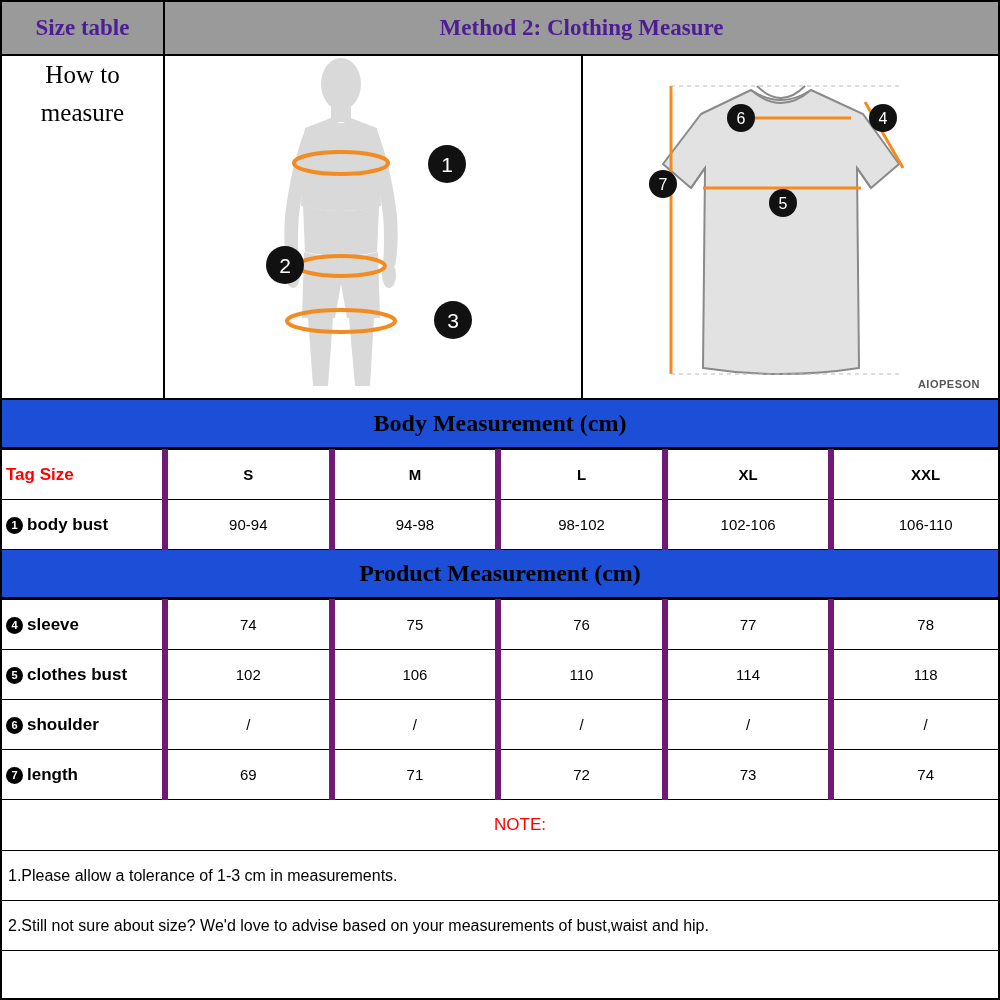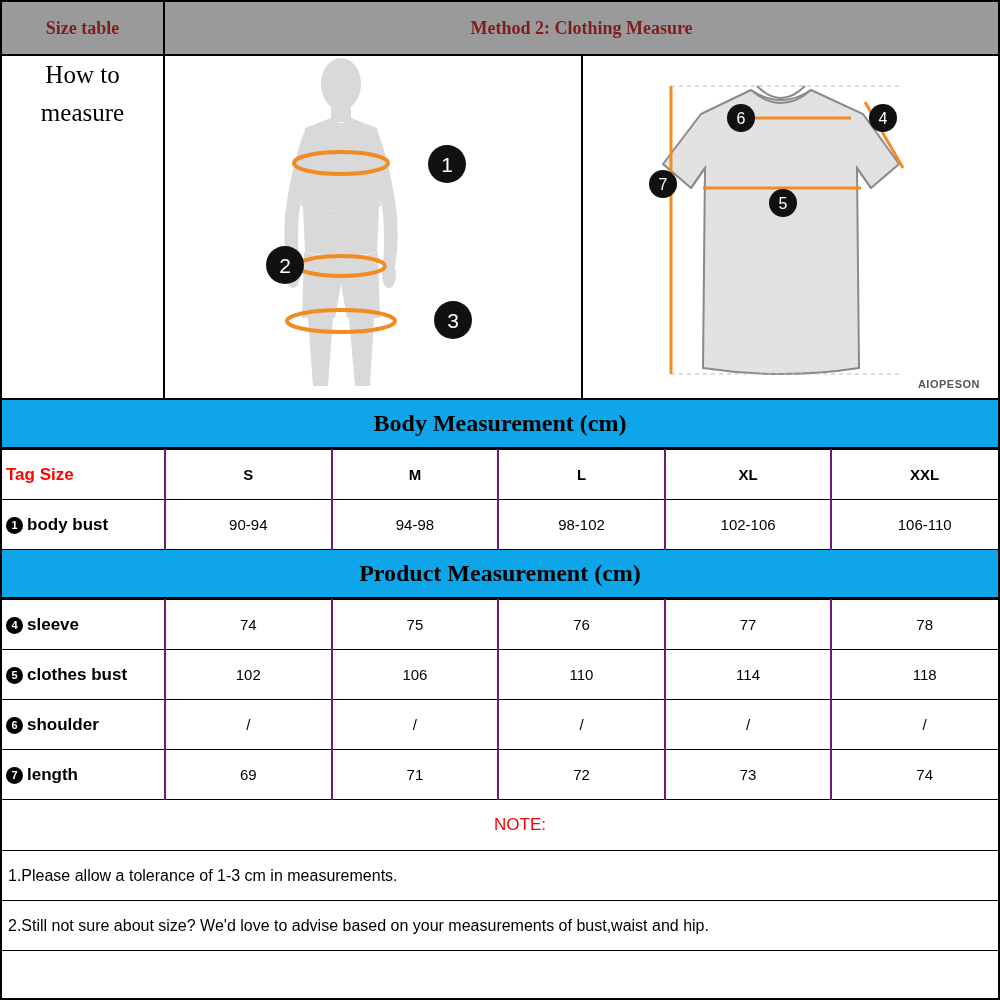--- a/index.html
+++ b/index.html
@@ -24,24 +24,24 @@
   .top-head {
     display: flex;
     height: 52px;
     border-bottom: 2px solid #000;
   }
   .top-head .cell {
     display: flex;
     align-items: center;
     justify-content: center;
     background: #9a9a9a;
-    color: #7f1d1d;
+    color: #4c1d95;
     font-weight: bold;
     font-family: "Liberation Serif", serif;
-    font-size: 18px;
+    font-size: 23px;
     box-sizing: border-box;
   }
   .th-1 { width: 163px; border-right: 2px solid #000; font-size: 22px; }
   .th-2 { width: 418px; border-right: 2px solid #000; }
   .th-3 { flex: 1; }
 
   
   .illus-row {
     display: flex;
     height: 342px;
@@ -60,42 +60,42 @@
     font-size: 25px;
     line-height: 1.5;
     color: #000;
   }
   .ic-2 { width: 418px; border-right: 2px solid #000; }
   .ic-3 { flex: 1; }
 
   
   .band {
     height: 47px;
-    background: #0ea5e9;
+    background: #1d4ed8;
     border-bottom: 2px solid #000;
     display: flex;
     align-items: center;
     justify-content: center;
     font-family: "Liberation Serif", serif;
     font-weight: bold;
     font-size: 24px;
     color: #000;
   }
 
   
   table.sz {
     width: 100%;
     border-collapse: collapse;
     table-layout: fixed;
   }
   table.sz col.c0 { width: 163px; }
   table.sz td {
     border: 1px solid #000;
     border-left: none;
-    border-right: 2px solid #701a75;
+    border-right: 6px solid #701a75;
     height: 50px;
     text-align: center;
     font-size: 15px;
     color: #000;
     box-sizing: border-box;
   }
   table.sz tr td:first-child {
     border-left: none;
     text-align: left;
     padding-left: 4px;

